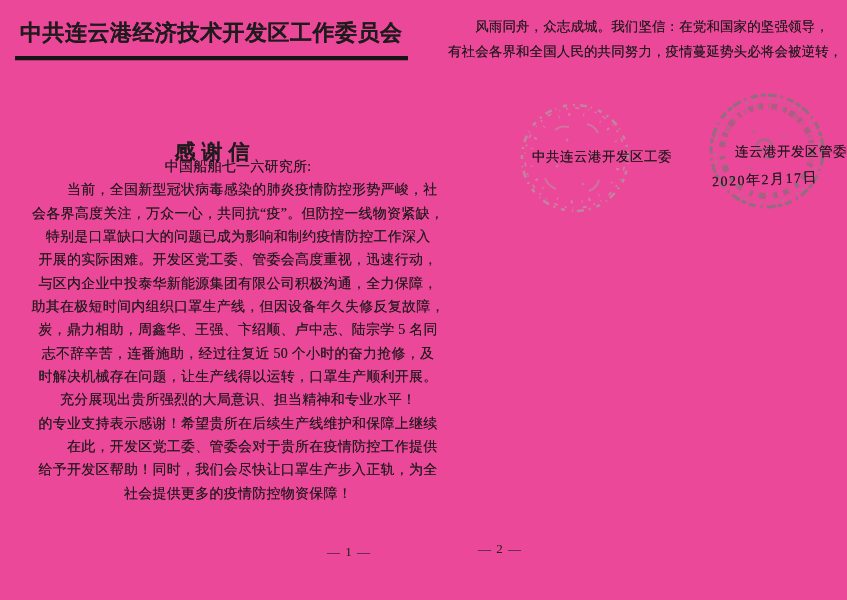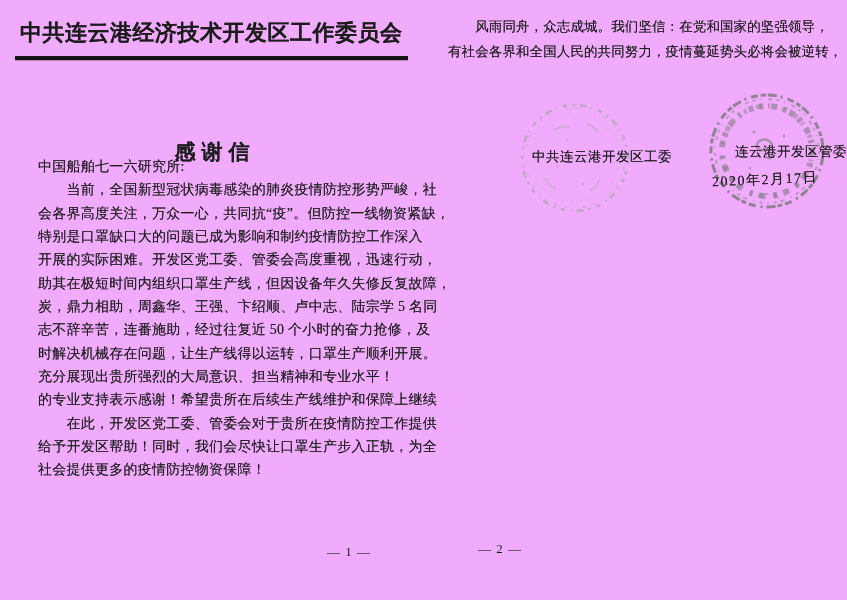--- a/index.html
+++ b/index.html
@@ -4,21 +4,21 @@
 <style>
   html, body {
     margin: 0;
     padding: 0;
     background: #ffffff;
   }
   .scan {
     position: relative;
     width: 847px;
     height: 600px;
-    background: #f0abfc;
+    background: #ec4899;
     overflow: hidden;
     font-family: "Liberation Serif", "DejaVu Serif", serif;
     color: #1c1c1c;
   }
   .abs { position: absolute; }
 
   
   .letterhead {
     left: 20px; top: 18px; width: 390px;
     font-size: 22px; font-weight: bold; letter-spacing: 0.5px;
@@ -31,21 +31,21 @@
     box-shadow: 0 1px 0 rgba(0,0,0,0.25);
   }
   .letter-title {
     left: 20px; top: 94px; width: 390px;
     text-align: center;
     font-size: 21px; font-weight: bold; letter-spacing: 6px;
     text-shadow: 0 0 0.6px rgba(0,0,0,0.6);
     margin-top: 44px;
   }
   .page1-text {
-    left: 38px; top: 155px; width: 420px;
+    left: 28px; top: 155px; width: 420px; text-align: center;
   }
   .page1-text .line {
     height: 23.35px; line-height: 23.35px;
     font-size: 14px; letter-spacing: 0.25px;
     white-space: pre; overflow: visible;
     text-shadow: 0 0 0.5px rgba(0,0,0,0.55);
   }
   .pageno1 {
     left: 317px; top: 544px; width: 64px;
     text-align: center; font-size: 13px; letter-spacing: 1px;
@@ -94,20 +94,21 @@
   <div class="abs letterhead-rule"></div>
 
   <div class="abs letter-title">感谢信</div>
 
   <div class="abs page1-text">
     <div class="line">中国船舶七一六研究所:</div>
     <div class="line">　　当前，全国新型冠状病毒感染的肺炎疫情防控形势严峻，社</div>
     <div class="line">会各界高度关注，万众一心，共同抗“疫”。但防控一线物资紧缺，</div>
     <div class="line">特别是口罩缺口大的问题已成为影响和制约疫情防控工作深入</div>
     <div class="line">开展的实际困难。开发区党工委、管委会高度重视，迅速行动，</div>
+    <div class="line">与区内企业中投泰华新能源集团有限公司积极沟通，全力保障，</div>
     <div class="line">助其在极短时间内组织口罩生产线，但因设备年久失修反复故障，</div>
     <div class="line">炭，鼎力相助，周鑫华、王强、卞绍顺、卢中志、陆宗学 5 名同</div>
     <div class="line">志不辞辛苦，连番施助，经过往复近 50 个小时的奋力抢修，及</div>
     <div class="line">时解决机械存在问题，让生产线得以运转，口罩生产顺利开展。</div>
     <div class="line">充分展现出贵所强烈的大局意识、担当精神和专业水平！</div>
     <div class="line">的专业支持表示感谢！希望贵所在后续生产线维护和保障上继续</div>
     <div class="line">　　在此，开发区党工委、管委会对于贵所在疫情防控工作提供</div>
     <div class="line">给予开发区帮助！同时，我们会尽快让口罩生产步入正轨，为全</div>
     <div class="line">社会提供更多的疫情防控物资保障！</div>
   </div>

